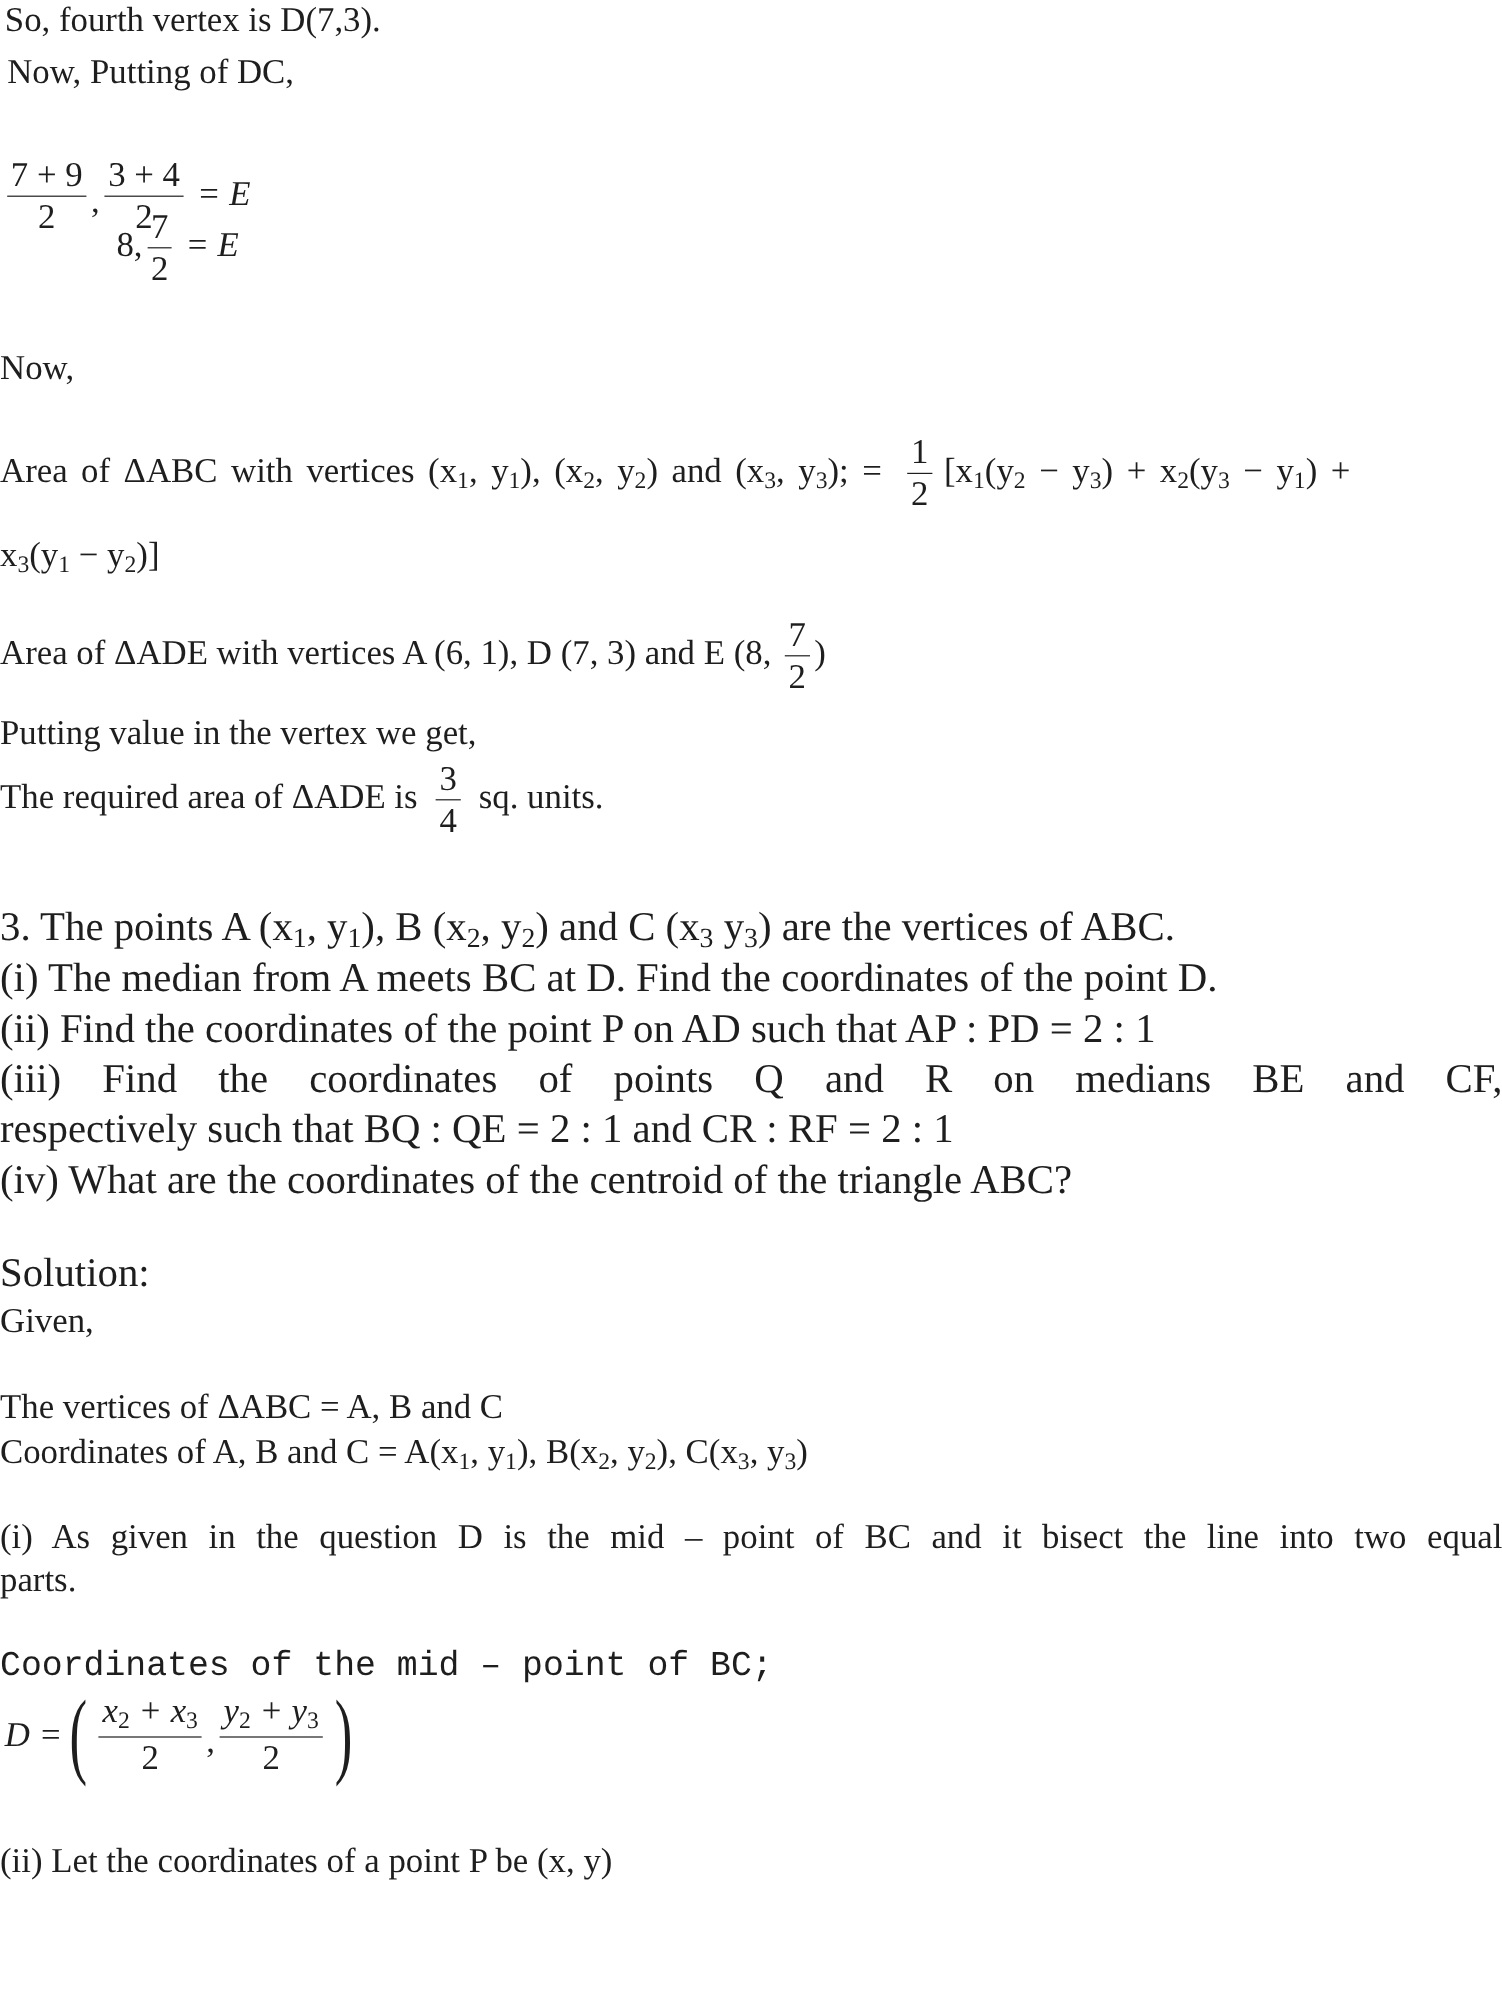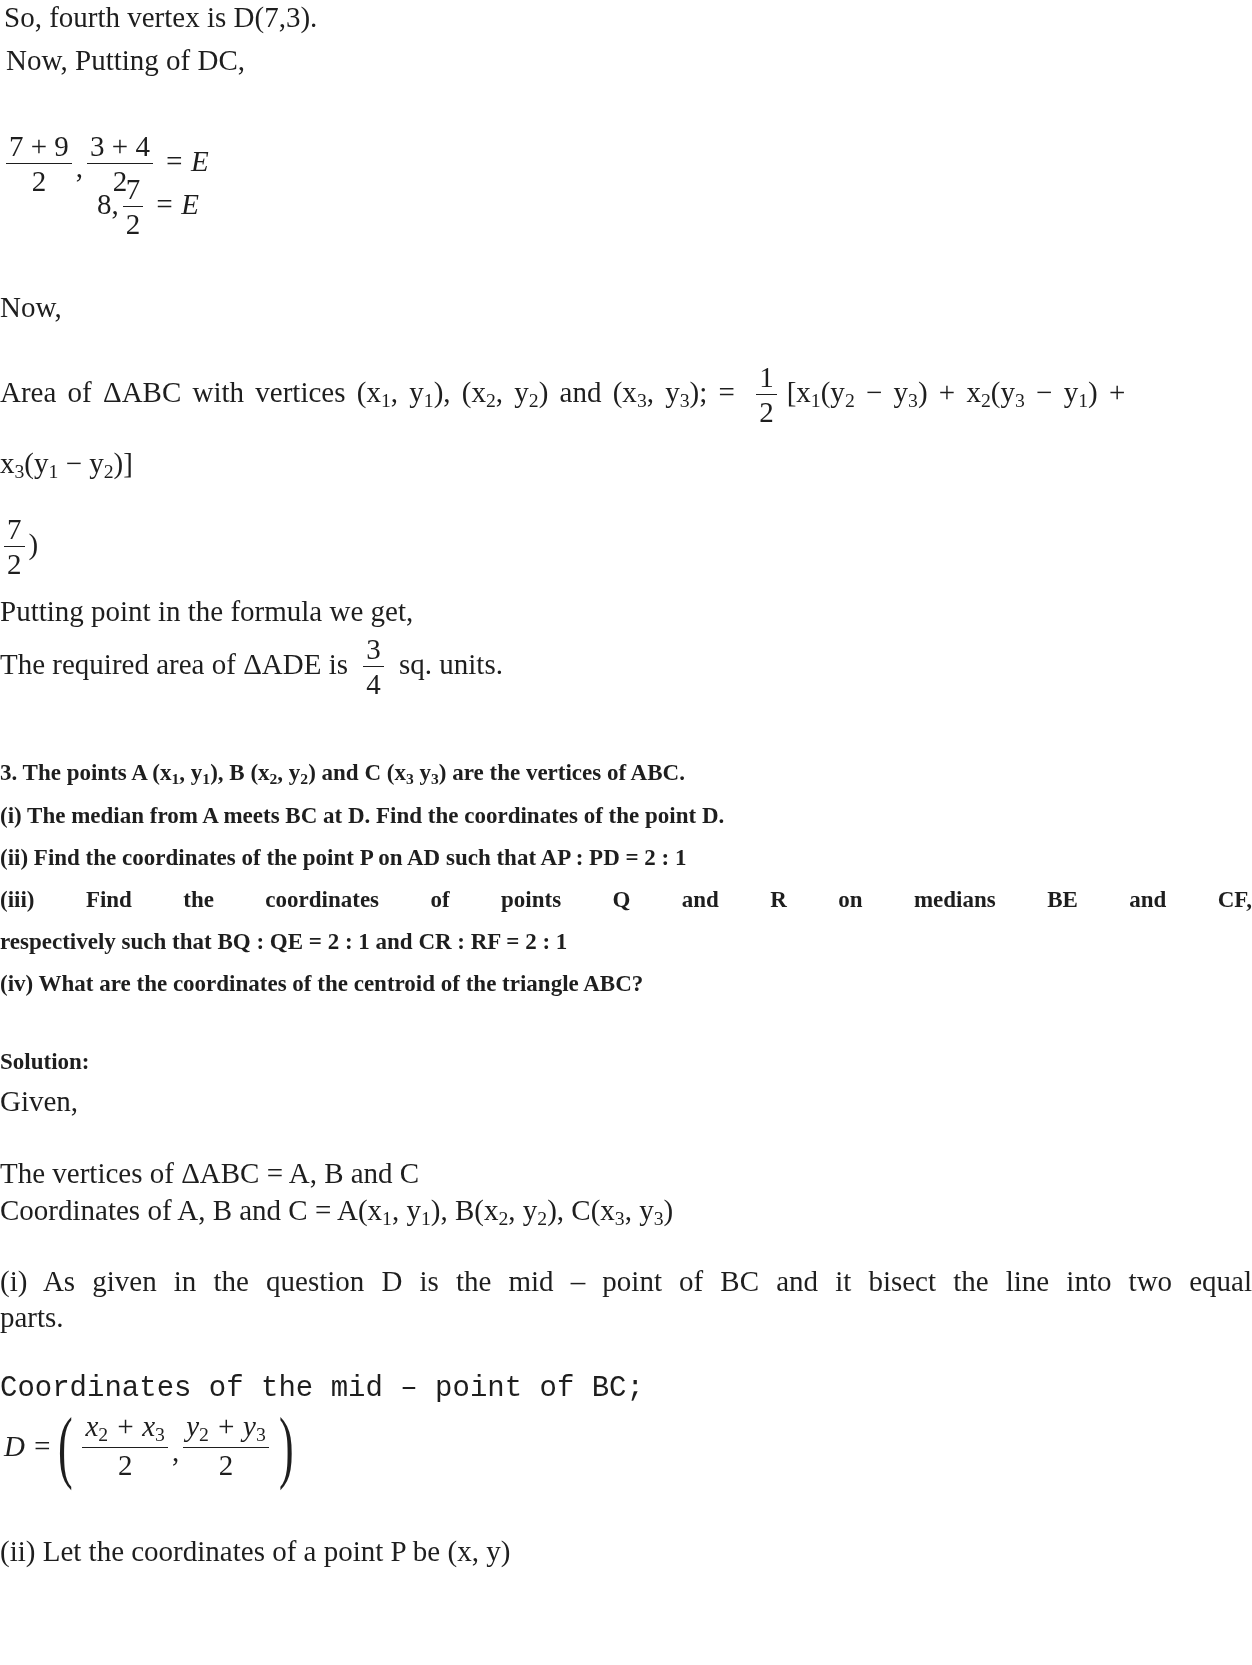--- a/index.html
+++ b/index.html
@@ -10,21 +10,21 @@
   body {
     width: 1252px;
     height: 1665px;
     position: relative;
     overflow: hidden;
     font-family: "Liberation Serif", "DejaVu Serif", serif;
     color: #1e1e1e;
   }
   .abs { position: absolute; white-space: nowrap; }
   .txt { font-size: 29px; line-height: 34px; }
-  .bold { font-weight: bold; font-size: 23px; line-height: 40px; }
+  .bold { font-weight: normal; font-size: 34px; line-height: 40px; }
   .sub { font-size: 0.68em; vertical-align: -0.25em; }
   .ital { font-style: italic; }
 
   
   .frac {
     display: inline-flex;
     flex-direction: column;
     align-items: center;
     vertical-align: middle;
     margin: 0 4px;
@@ -80,27 +80,28 @@
     <span class="num">1</span>
     <span class="den">2</span>
   </span><span>[x</span><span class="sub">1</span><span>(y</span><span class="sub">2</span><span> − y</span><span class="sub">3</span><span>) + x</span><span class="sub">2</span><span>(y</span><span class="sub">3</span><span> − y</span><span class="sub">1</span><span>) +</span>
 </div>
 
 <div class="abs txt" style="left:0px; top:446px;">
   <span>x</span><span class="sub">3</span><span>(y</span><span class="sub">1</span><span> − y</span><span class="sub">2</span><span>)]</span>
 </div>
 
 <div class="abs txt" style="left:0px; top:514px;">
+  <span>Area of ΔADE with vertices A (6, 1), D (7, 3) and E (8,</span>
   <span class="frac">
     <span class="num">7</span>
     <span class="den">2</span>
   </span><span>)</span>
 </div>
 
-<div class="abs txt" style="left:0px; top:594px;">Putting point in the formula we get,</div>
+<div class="abs txt" style="left:0px; top:594px;">Putting value in the vertex we get,</div>
 
 <div class="abs txt" style="left:0px; top:634px;">
   <span>The required area of ΔADE is</span>
   <span class="frac" style="margin:0 8px;">
     <span class="num">3</span>
     <span class="den">4</span>
   </span>
   <span>sq. units.</span>
 </div>
 

